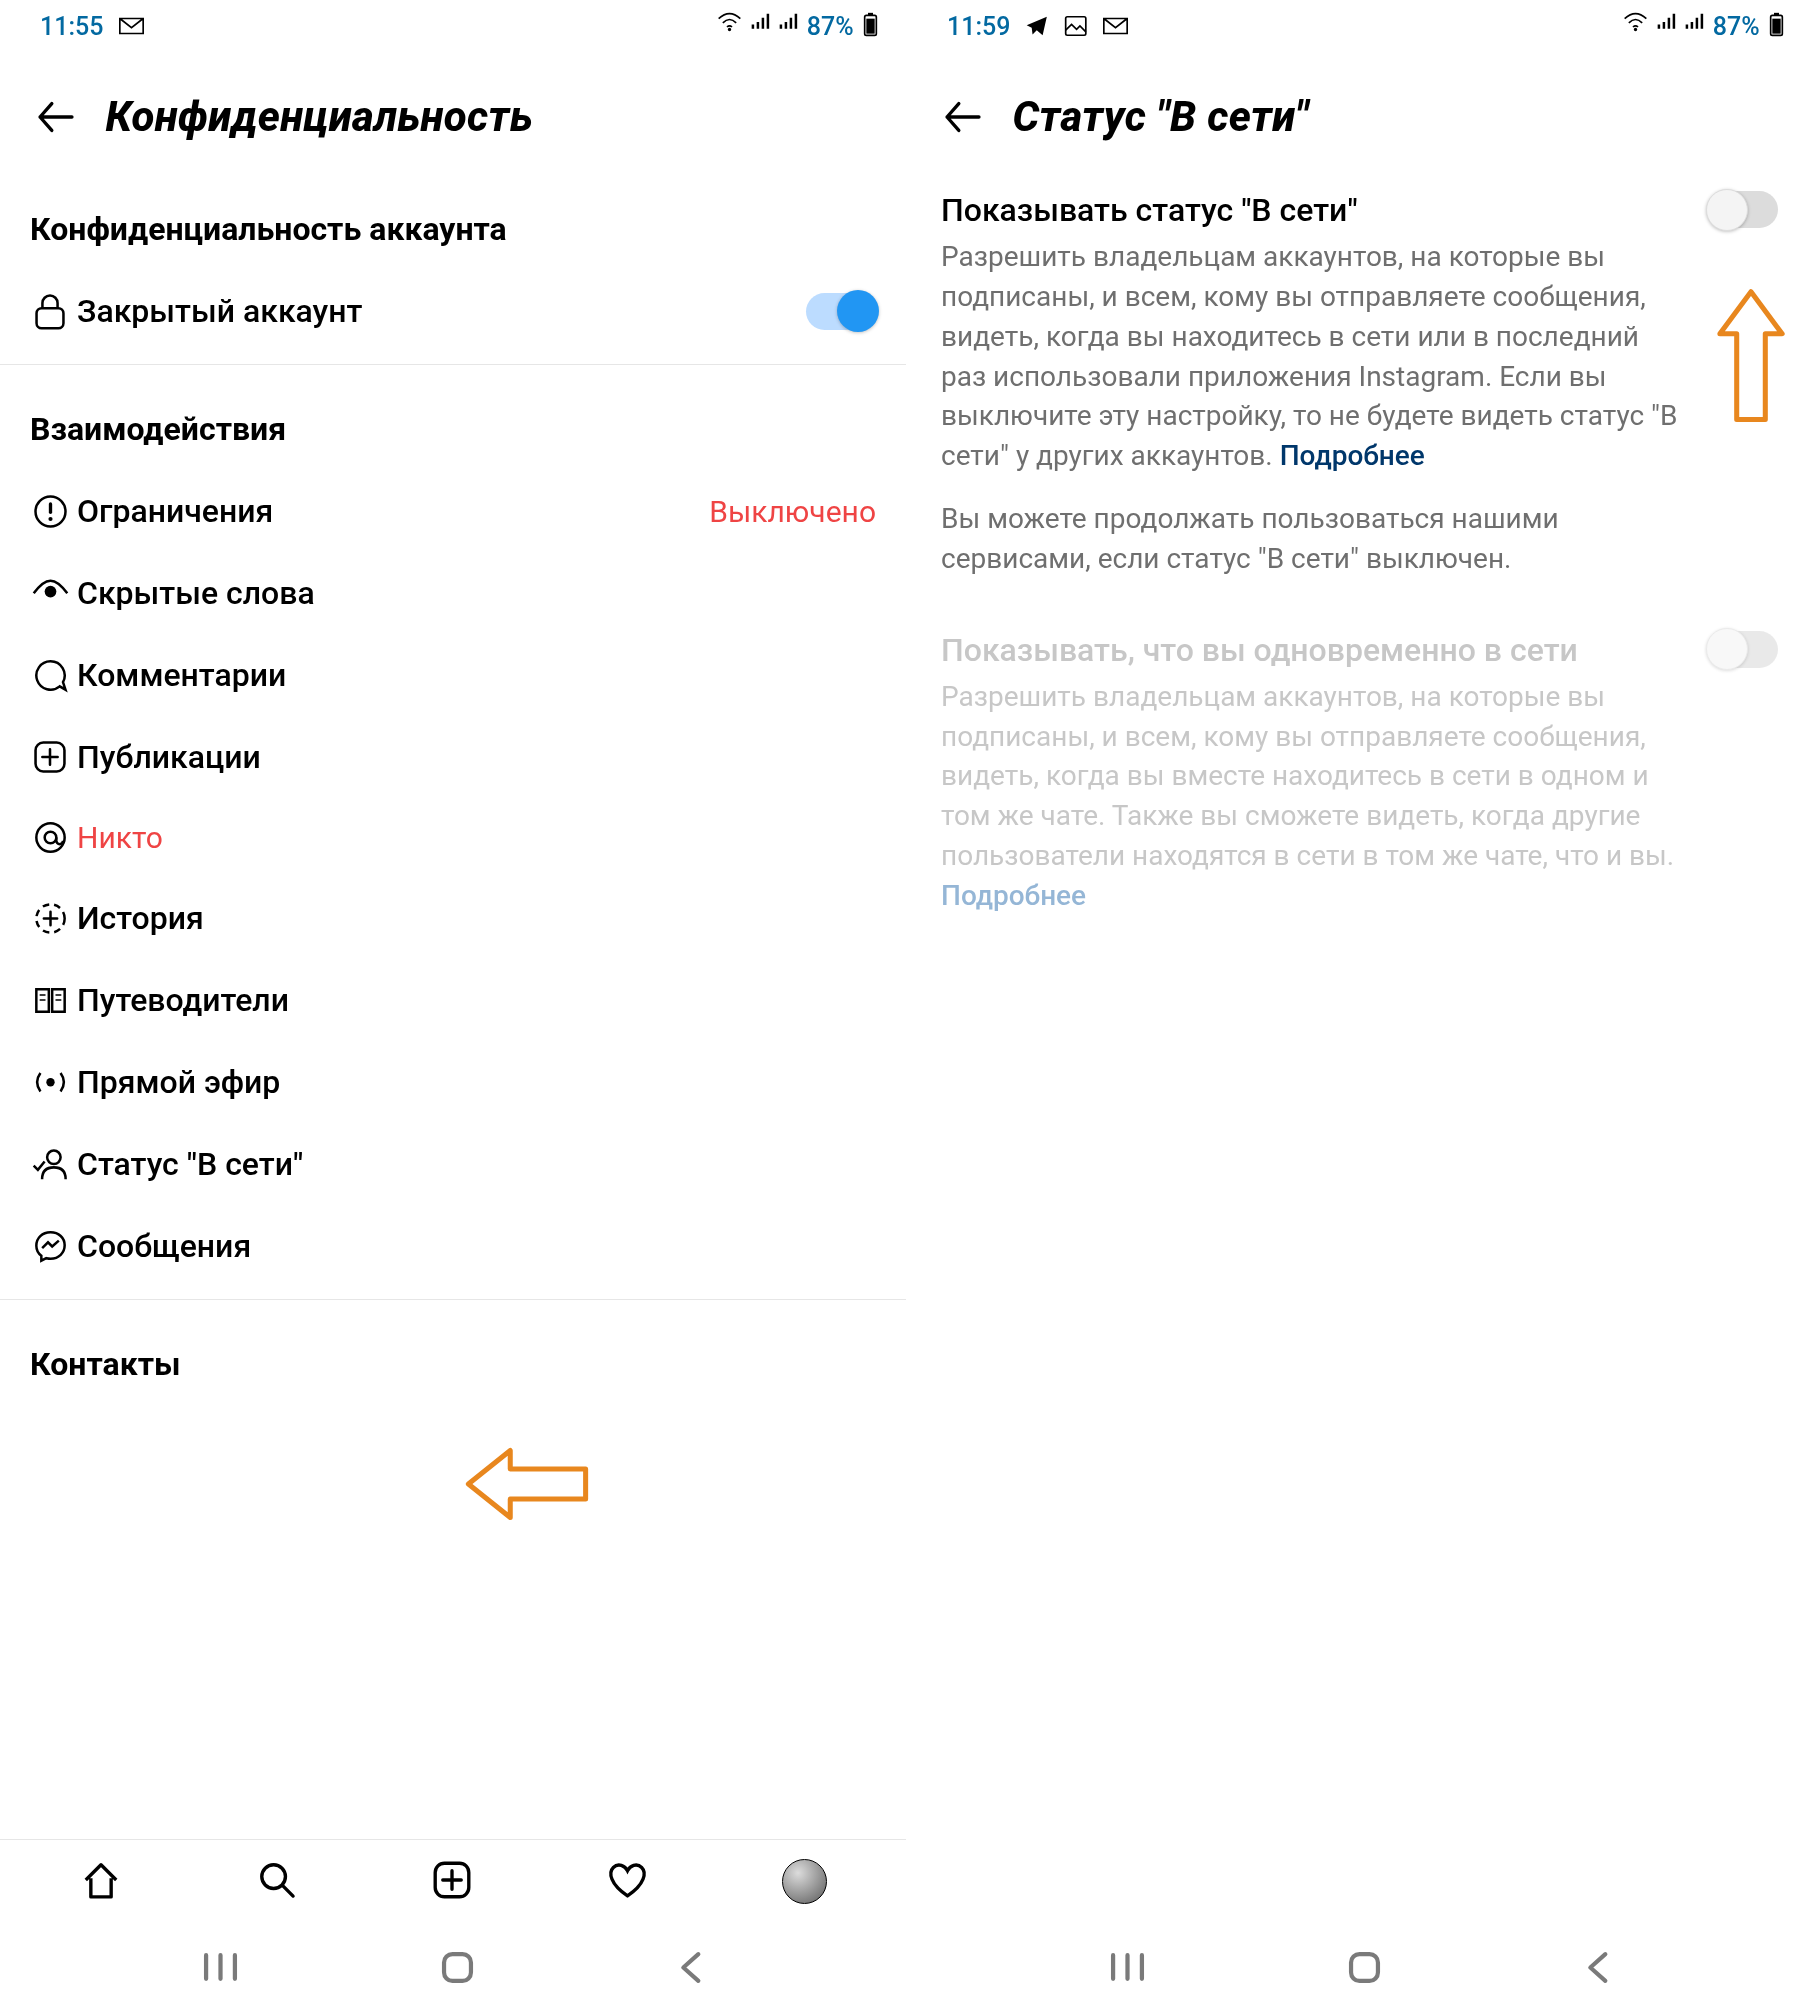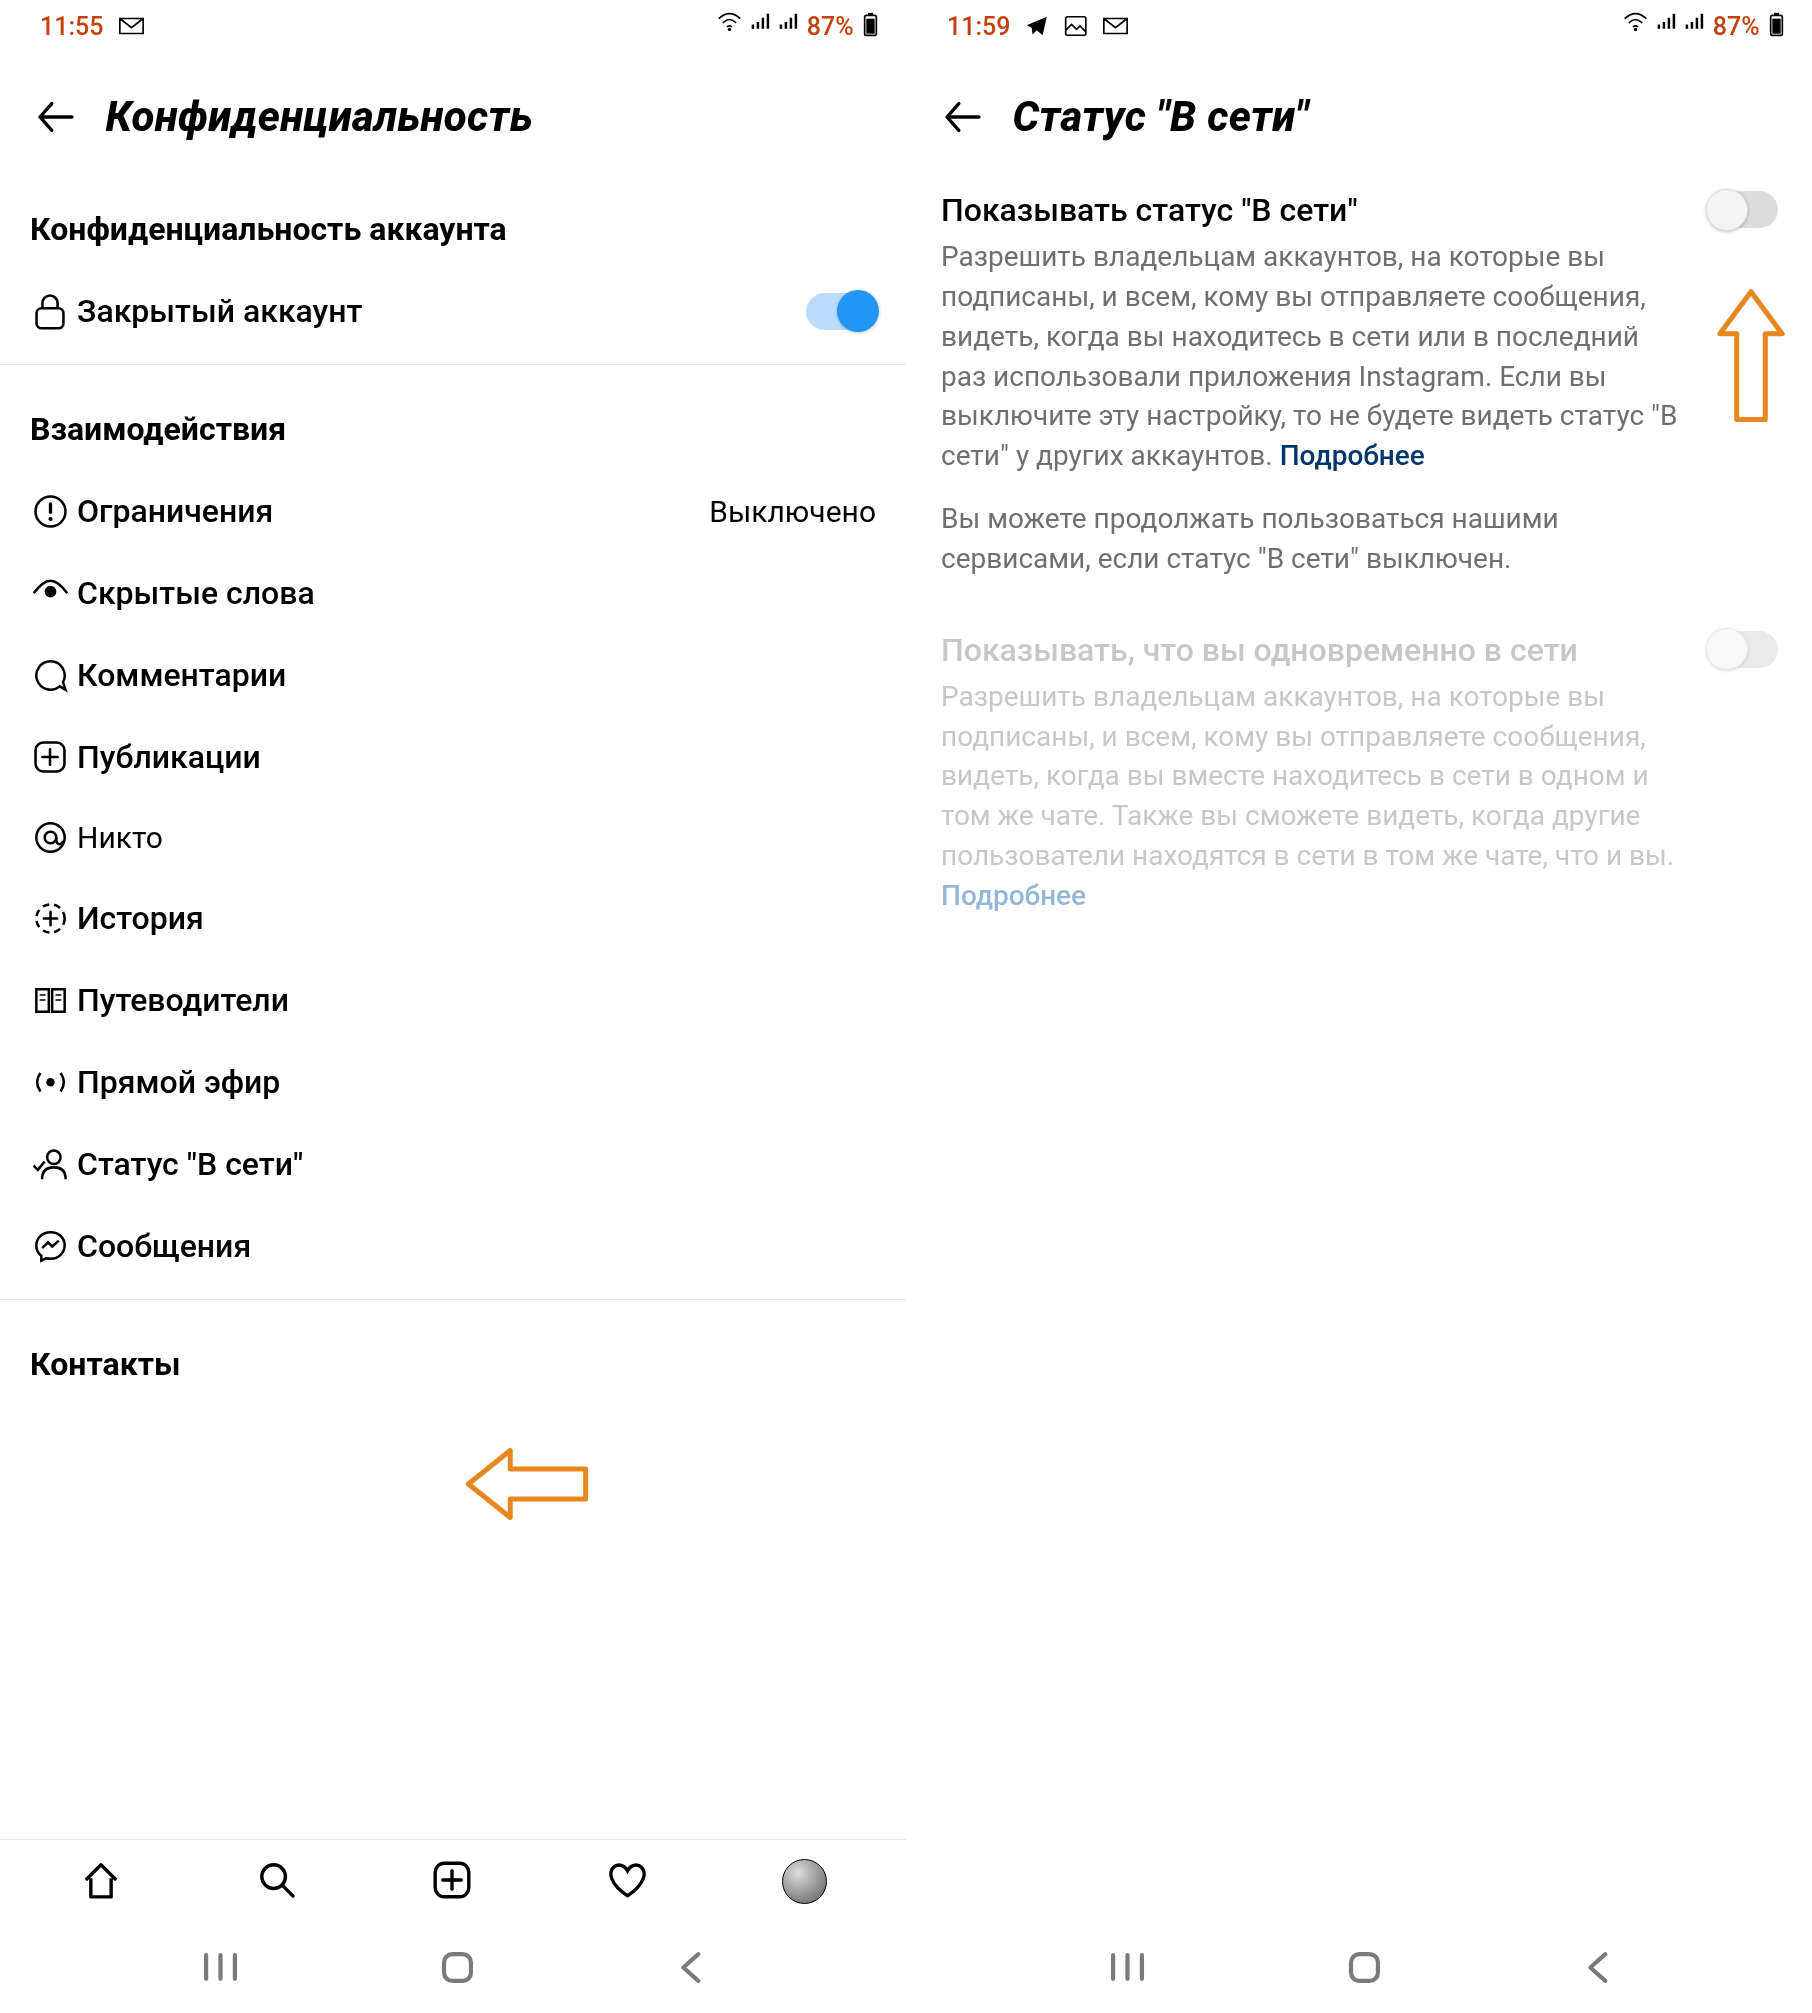--- a/index.html
+++ b/index.html
@@ -1,33 +1,33 @@
 <!DOCTYPE html>
 <html style="font-size:13.4px"><head>
 <meta charset="utf-8">
 <style>
   * { box-sizing: border-box; margin: 0; padding: 0; }
   html, body { width: 1812px; height: 2014px; font-family: -apple-system, Roboto, Arial, sans-serif; background: #fff; color: #000; }
   .wrap { display: flex; width: 1812px; height: 2014px; }
   .pane { width: 906px; height: 2014px; position: relative; display: flex; flex-direction: column; }
   .pane + .pane { border-left: 0.8px solid transparent; }
 
-  .statusbar { height: 52px; display: flex; align-items: center; justify-content: space-between; padding: 0 27px 0 40px; font-size: 25px; font-weight: 500; color: #c2410c; }
+  .statusbar { height: 52px; display: flex; align-items: center; justify-content: space-between; padding: 0 27px 0 40px; font-size: 25px; font-weight: 500; color: #0369a1; }
   .sb-left { display: flex; align-items: center; gap: 15px; }
   .sb-right { display: flex; gap: 8.4px; }
   .sb-right svg { display: block; }
 
   .header { display: flex; align-items: center; gap: 28.5px; padding: 40px 30px 35px 35px; }
   .header h1 { font-size: 42px; font-weight: 800; letter-spacing: 0.3px; font-style: italic; }
 
   .section-title { font-size: 32px; font-weight: 700; padding: 34px 30px 22px; }
   .row { display: flex; align-items: center; gap: 7px; padding: 22px 30px; font-size: 32px; font-weight: 500; }
   .row .icon { width: 40px; display: flex; justify-content: center; }
   .row .label { flex: 1; }
-  .row .value { color: #000000; font-size: 30px; font-weight: 400; }
+  .row .value { color: #ef4444; font-size: 30px; font-weight: 400; }
   .divider { height: 0.8px; background: #e6e6e6; margin: 11.7px 0; }
 
   .toggle { width: 70px; height: 37px; border-radius: 18.5px; position: relative; }
   .toggle .knob { position: absolute; top: -2.5px; width: 42px; height: 42px; border-radius: 50%; box-shadow: 0 0.8px 3.4px rgba(0,0,0,.25); }
   .toggle.on { background: #bcdcff; }
   .toggle.on .knob { right: -3.4px; background: #2196f3; }
   .toggle.off { background: #dcdcdc; }
   .toggle.off .knob { left: -1.7px; background: #f4f4f4; border: 0.8px solid #ddd; }
 
   .bottom-app { position: absolute; left: 0; right: 0; bottom: 91px; height: 84px; border-top: 0.8px solid #e6e6e6; display: flex; align-items: center; justify-content: space-around; padding: 0 13.4px; }

